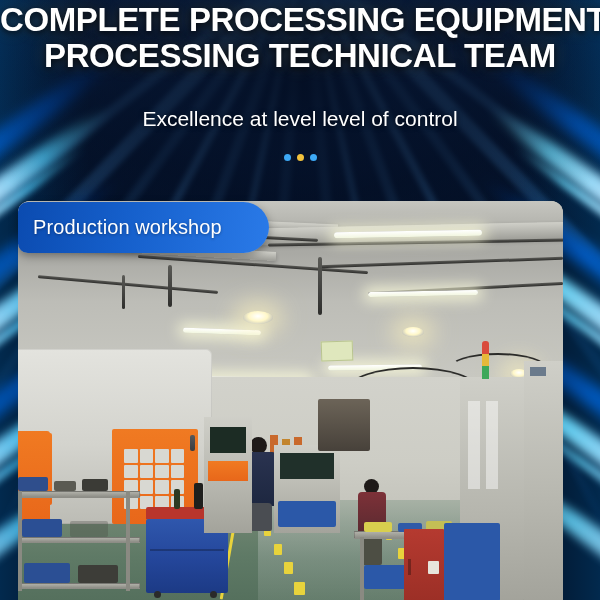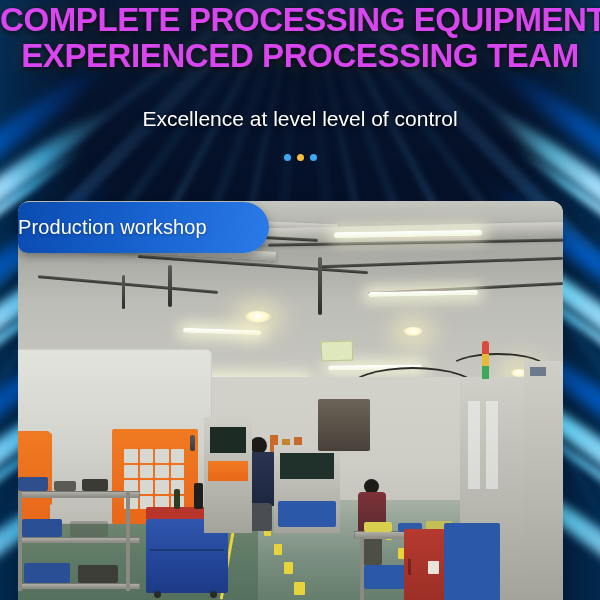--- a/index.html
+++ b/index.html
@@ -244,20 +244,21 @@
     width:251px; height:51px;
     border-radius:10px 26px 26px 10px;
     background:linear-gradient(100deg,#0b4bb0 0%, #155fcb 42%, #2a7ae8 100%);
     box-shadow:0 3px 10px rgba(0,0,0,.35);
     display:flex; align-items:center;
   }
   .badge-text {
     color:#ffffff;
     font-size:20px;
     font-weight:500;
+    padding-left:15px;
     letter-spacing:.1px;
     text-shadow:0 1px 3px rgba(0,0,0,.35);
     white-space:nowrap;
   }
 </style>
 </head>
 <body>
 
 <div class="banner">
 
@@ -302,23 +303,23 @@
     <div class="streak right dark" style="right:-185px; top:405px; width:330px;"></div>
     <div class="streak right" style="right:-190px; top:462px; width:320px; opacity:.95;"></div>
     <div class="streak right thin" style="right:-170px; top:496px; width:270px; opacity:.7;"></div>
     <div class="streak right" style="right:-195px; top:556px; width:320px; opacity:.85;"></div>
   </div>
 
   <div class="edge-glow-l"></div>
   <div class="edge-glow-r"></div>
   <div class="vignette"></div>
 
-  <div class="headline" style="color: #d946ef;">
+  <div class="headline" style="color: #ffffff;">
     <span class="l1">COMPLETE PROCESSING EQUIPMENT</span>
-    <span class="l2">EXPERIENCED PROCESSING TEAM</span>
+    <span class="l2">PROCESSING TECHNICAL TEAM</span>
   </div>
 
   <div class="subtitle" style="color: rgb(255, 255, 255);">Excellence at level level of control</div>
 
   <div class="dots">
     <span class="dot" id="dot0" style="background: rgb(61, 169, 245);"></span>
     <span class="dot" id="dot1" style="background: rgb(242, 194, 60);"></span>
     <span class="dot" id="dot2" style="background: rgb(61, 169, 245);"></span>
   </div>
 

